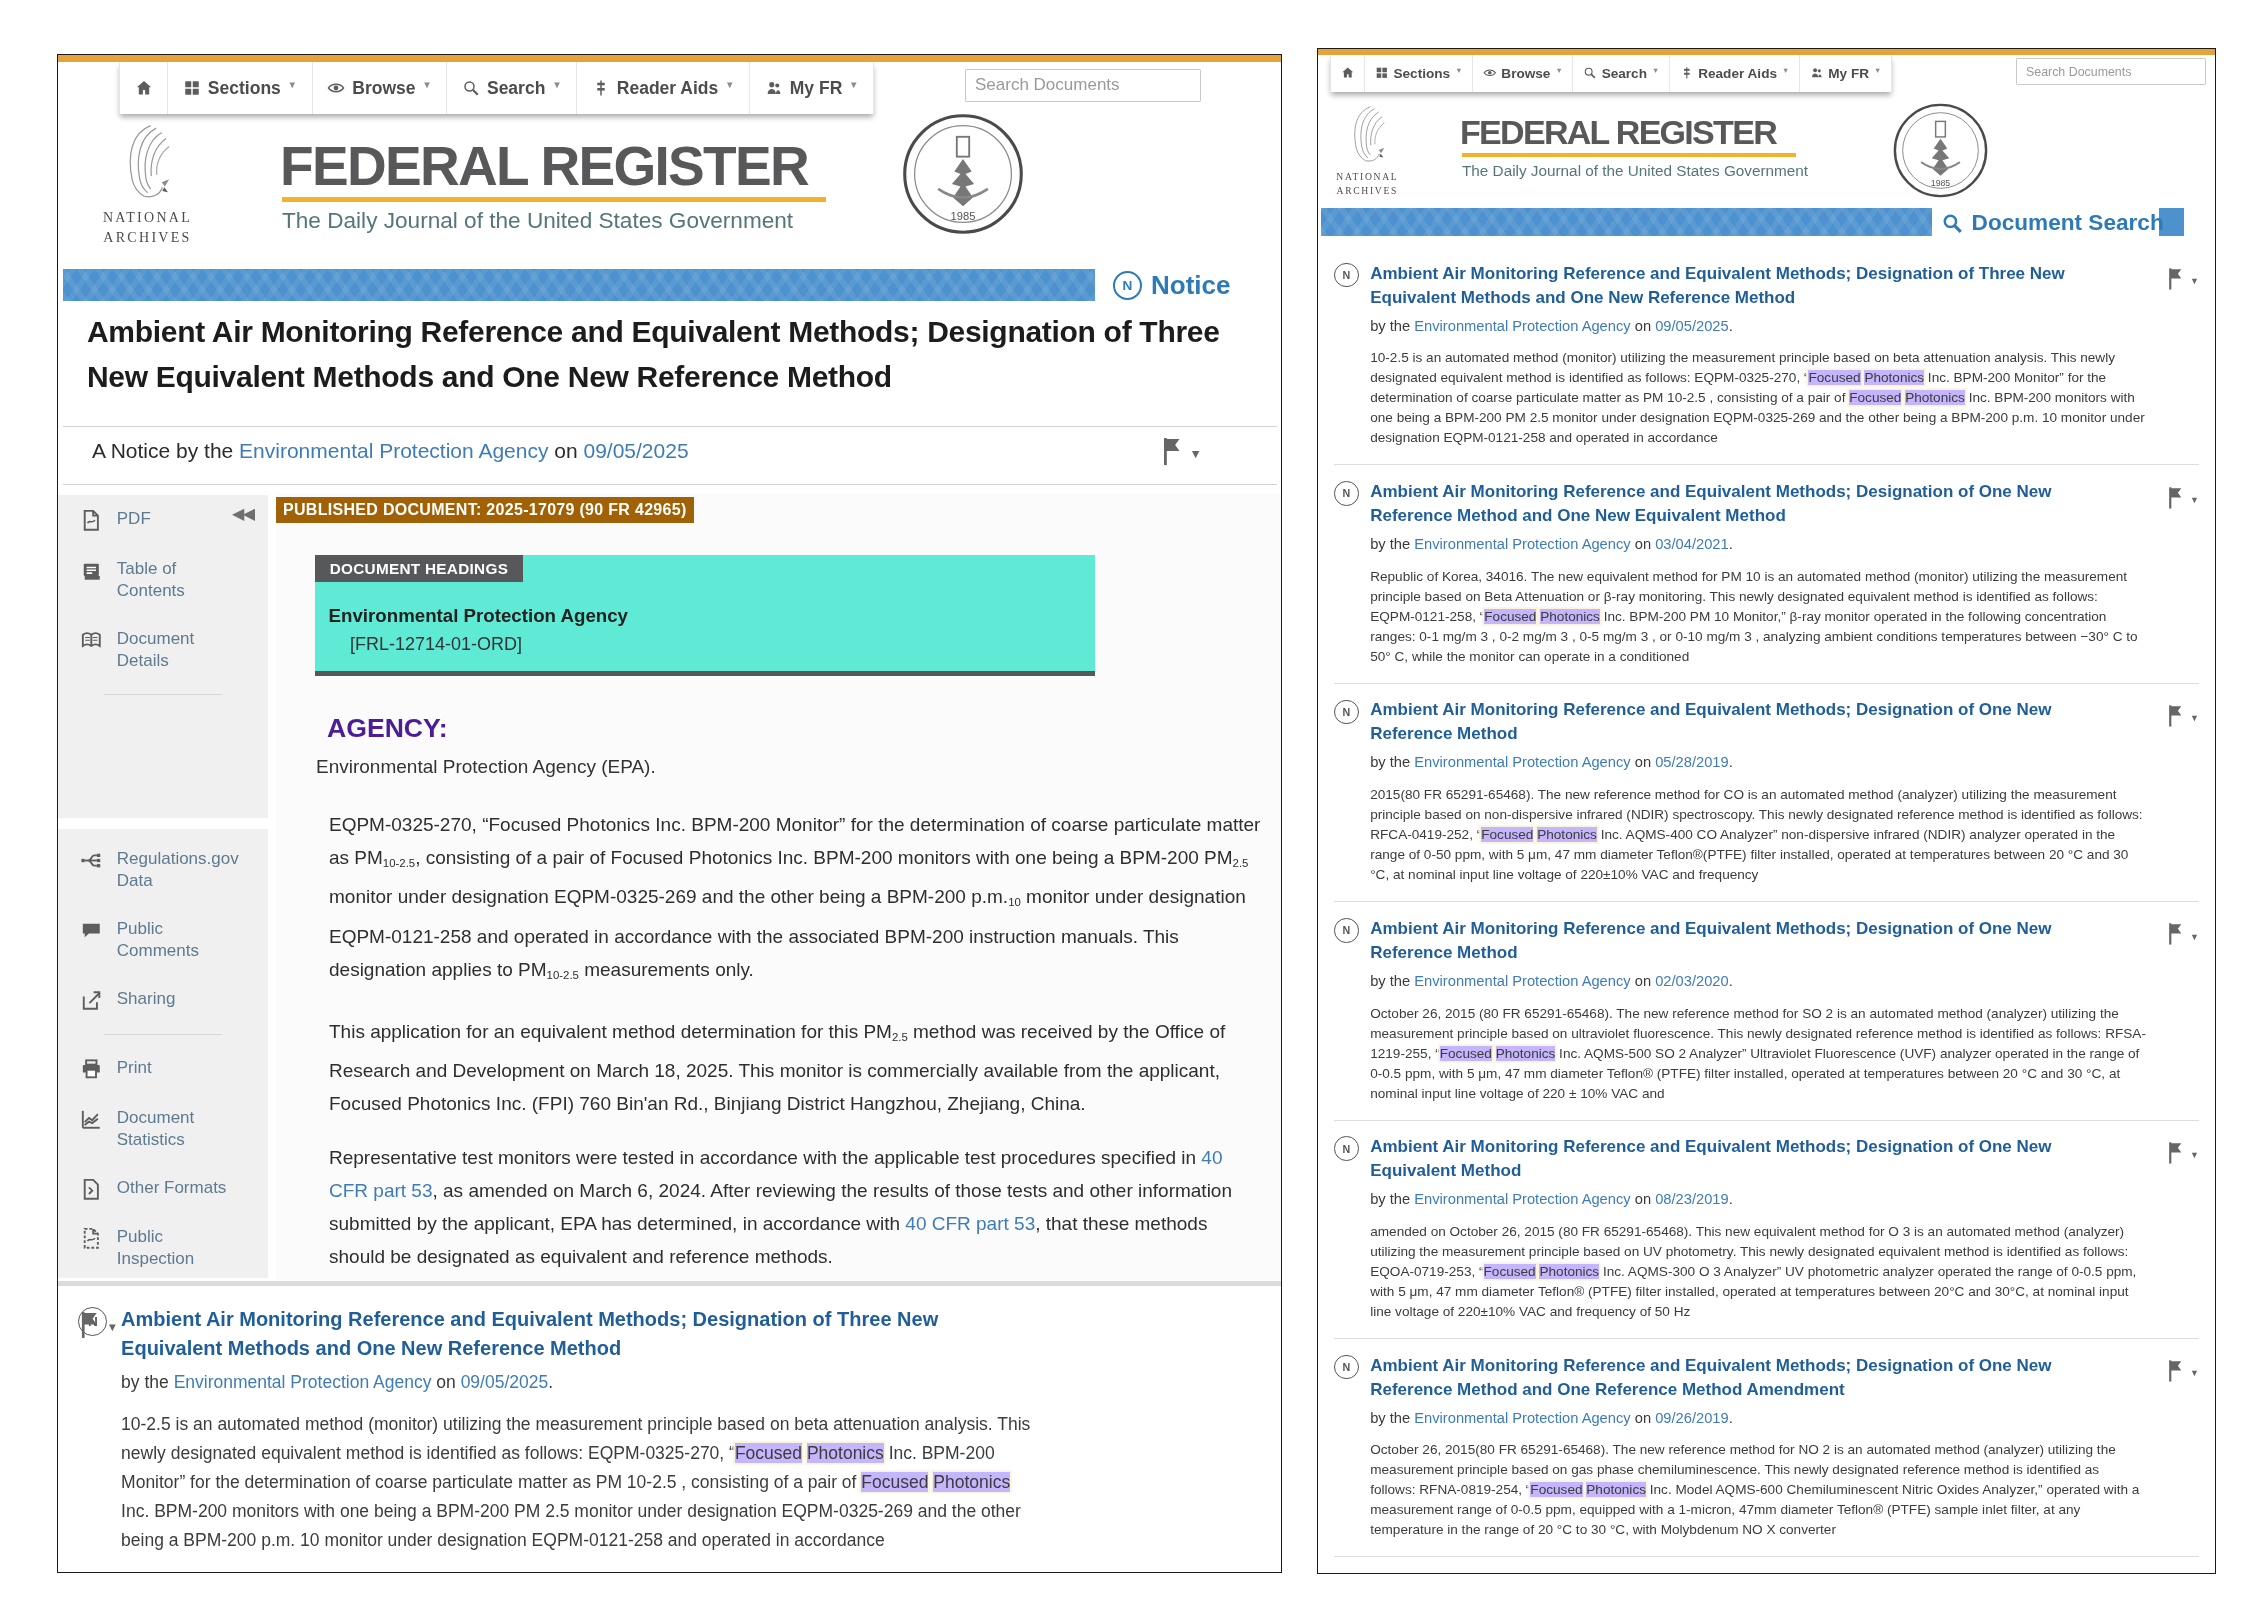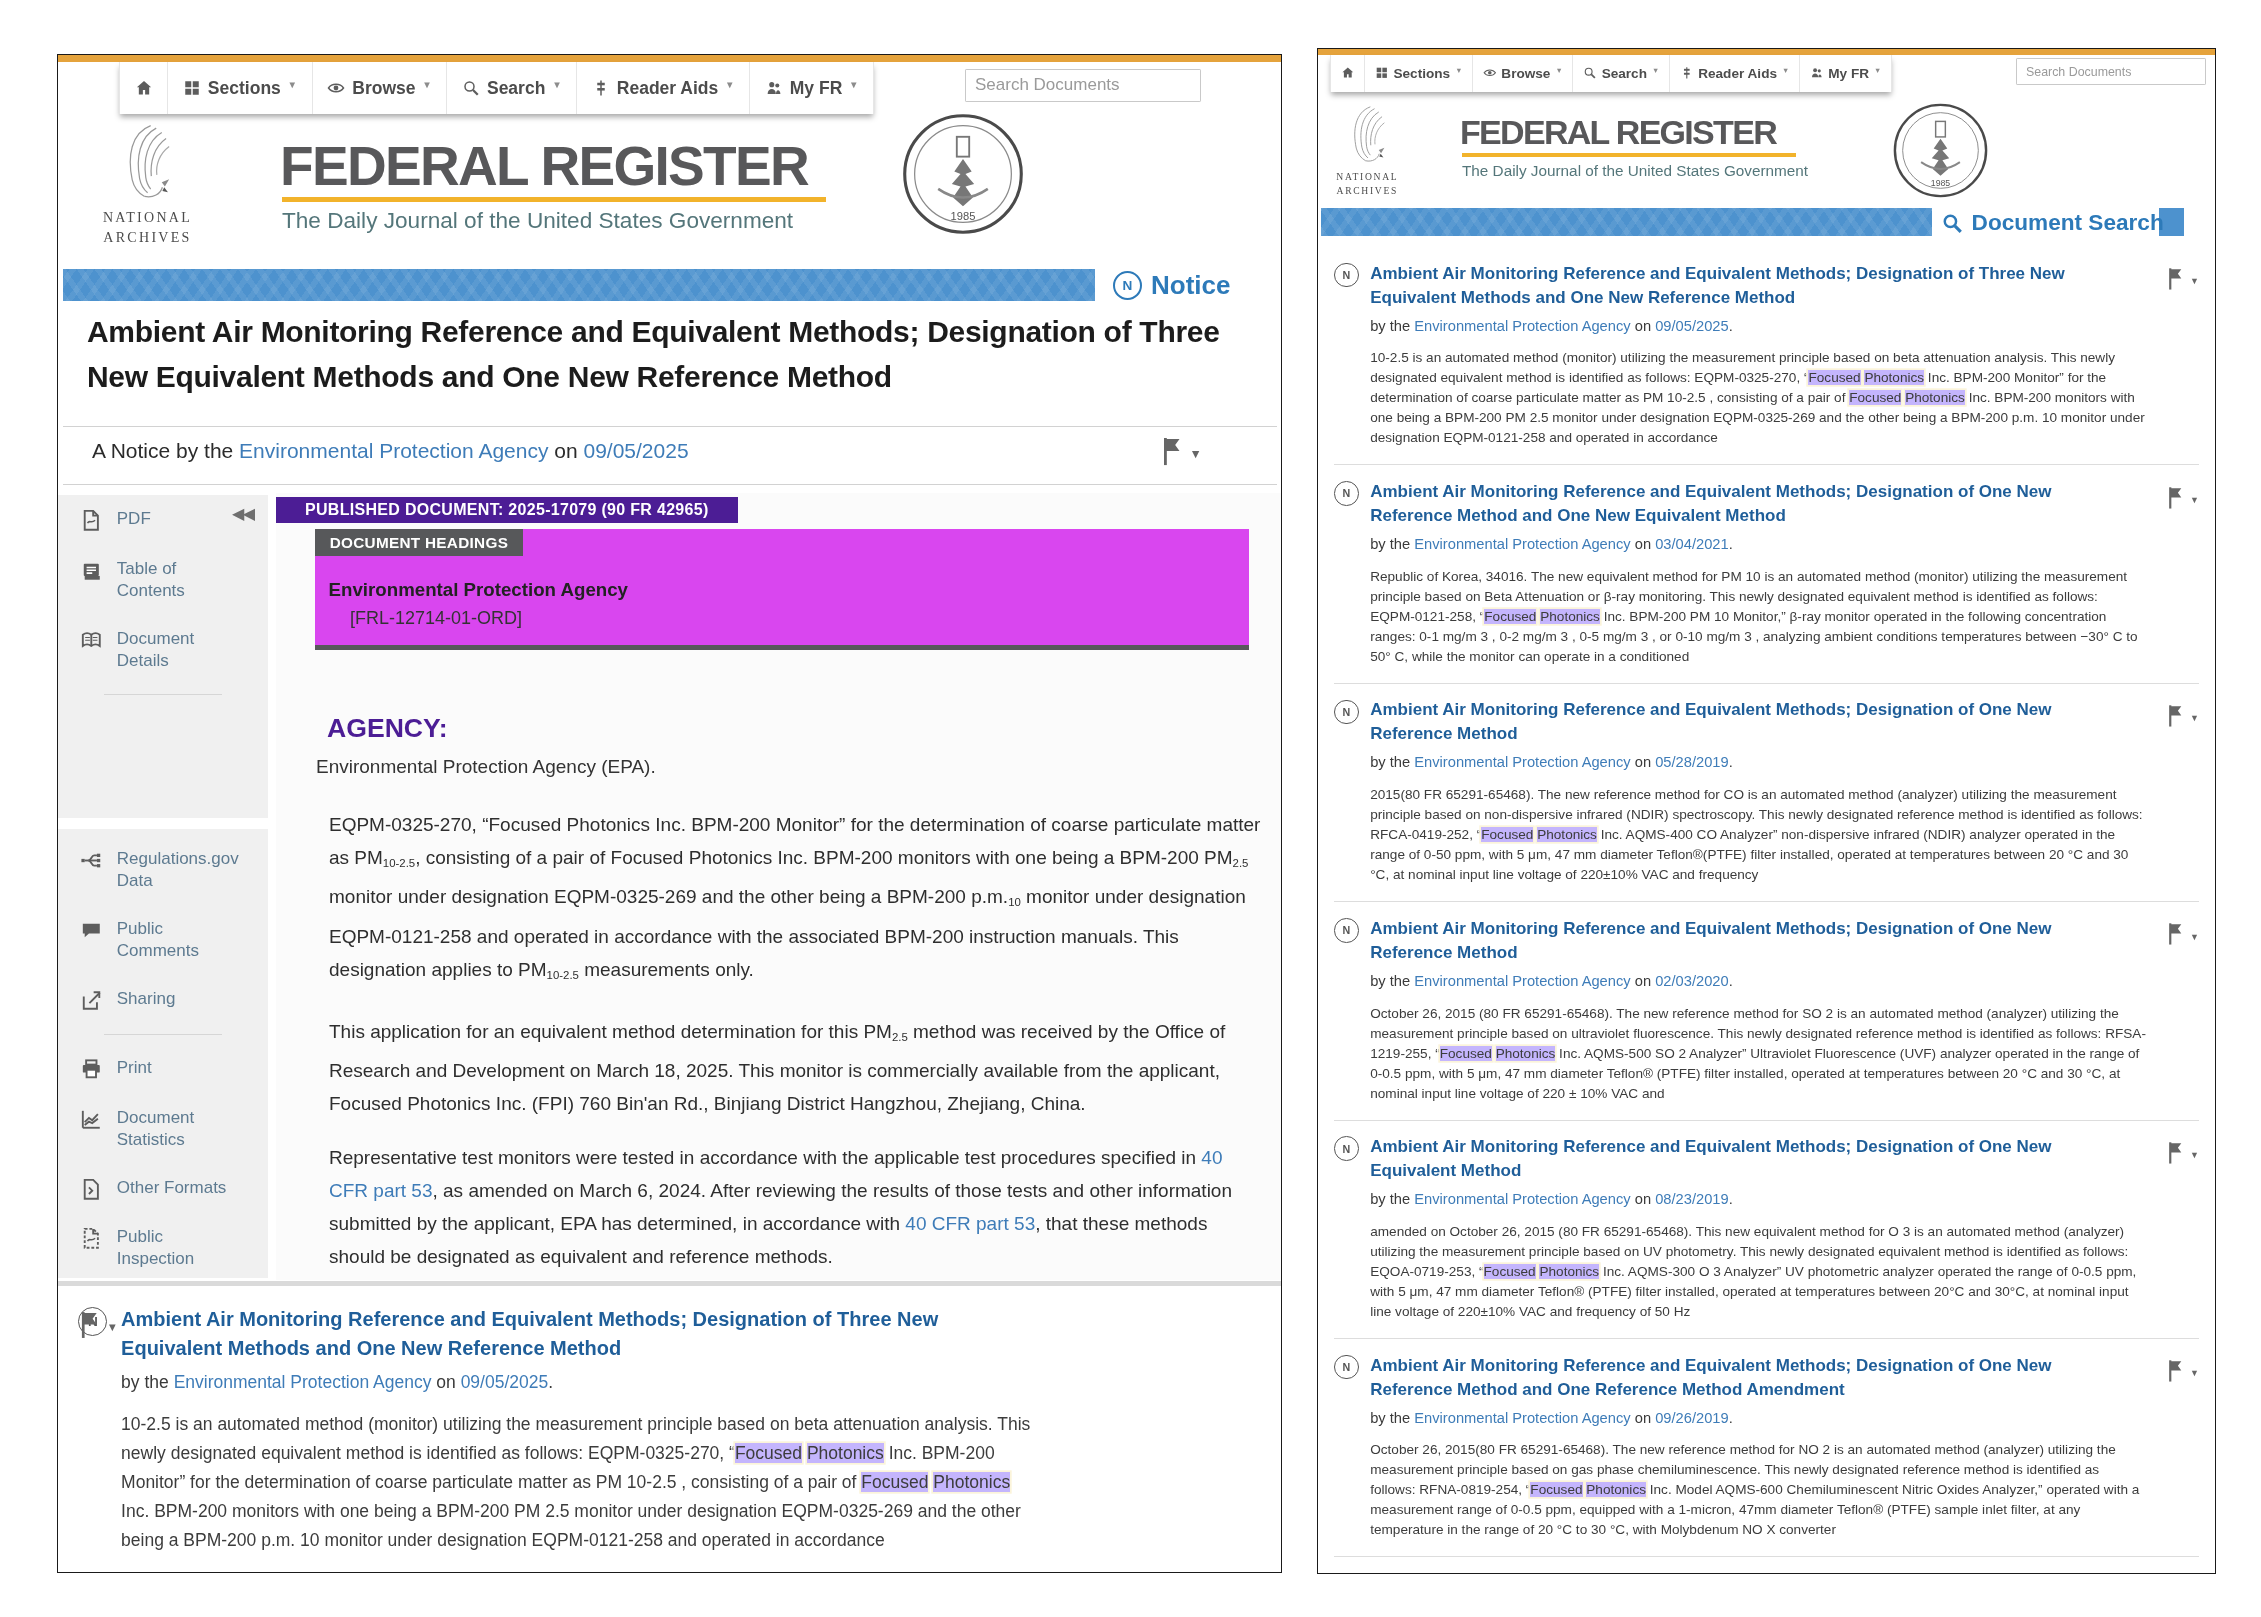--- a/index.html
+++ b/index.html
@@ -75,23 +75,23 @@
   .sb2{height:449px;}
   .collapse{position:absolute;top:9px;right:14.7px;font-size:16px;color:#6f6f6f;letter-spacing:-1.7px;cursor:pointer;}
   .sb-item{display:flex;align-items:flex-start;gap:14.7px;padding:13px 5.7px 13px 21.5px;cursor:pointer;}
   .sb1 .sb-item:first-of-type{padding-top:49px;}
   .sb2 .sb-item:first-of-type{padding-top:19px;}
   .sb-item svg{width:22.6px;height:22.6px;flex:none;margin-top:1.1px;}
   .sb-label{font-size:17px;line-height:22px;color:#5D7A90;width:124px;}
   .sb-div{width:56%;margin:9px auto;border-top:1.1px solid #d6d6d6;}
   
   .docarea{position:absolute;left:218px;top:438px;right:0;height:787px;background:#FBFBFB;}
-  .pubbar{position:absolute;left:218px;top:442px;height:26px;line-height:26px;padding:0 29px;background:#4c1d95;
+  .pubbar{position:absolute;left:218px;top:442px;height:26px;line-height:26px;padding:0 7px;background:#a16207;
           color:#fff;font-size:16px;font-weight:700;letter-spacing:0.3px;white-space:nowrap;}
-  .headbox{position:absolute;left:257px;top:474px;width:934px;height:116px;background:#d946ef;border-bottom:5.1px solid #57585A;}
+  .headbox{position:absolute;left:257px;top:500px;width:780px;height:116px;background:#5eead4;border-bottom:5.1px solid #57585A;}
   .hb-label{position:absolute;left:0;top:0;height:27px;line-height:27px;padding:0 14.7px;background:#57585A;color:#fff;
             font-size:15.3px;font-weight:700;letter-spacing:0.3px;}
   .hb-agency{position:absolute;left:13.6px;top:50px;font-size:18.7px;font-weight:700;color:#222;}
   .hb-frl{position:absolute;left:35px;top:79px;font-size:18px;color:#333;}
   .agency-h{position:absolute;left:257px;top:646px;margin:12px;font-size:26.6px;font-weight:700;color:#4c1d95;}
   .agency-v{position:absolute;left:258px;top:701px;margin:0;font-size:19px;}
   .para{position:absolute;left:260px;width:937px;margin:11px;font-size:19px;line-height:33px;color:#2e2e2e;}
   .para-1{top:742px;} .para-2{top:949px;} .para-3{top:1075px;}
   .seg-sub{font-size:.6em;vertical-align:-0.3em;}
   .seg-link{color:#3E7CB8;}

